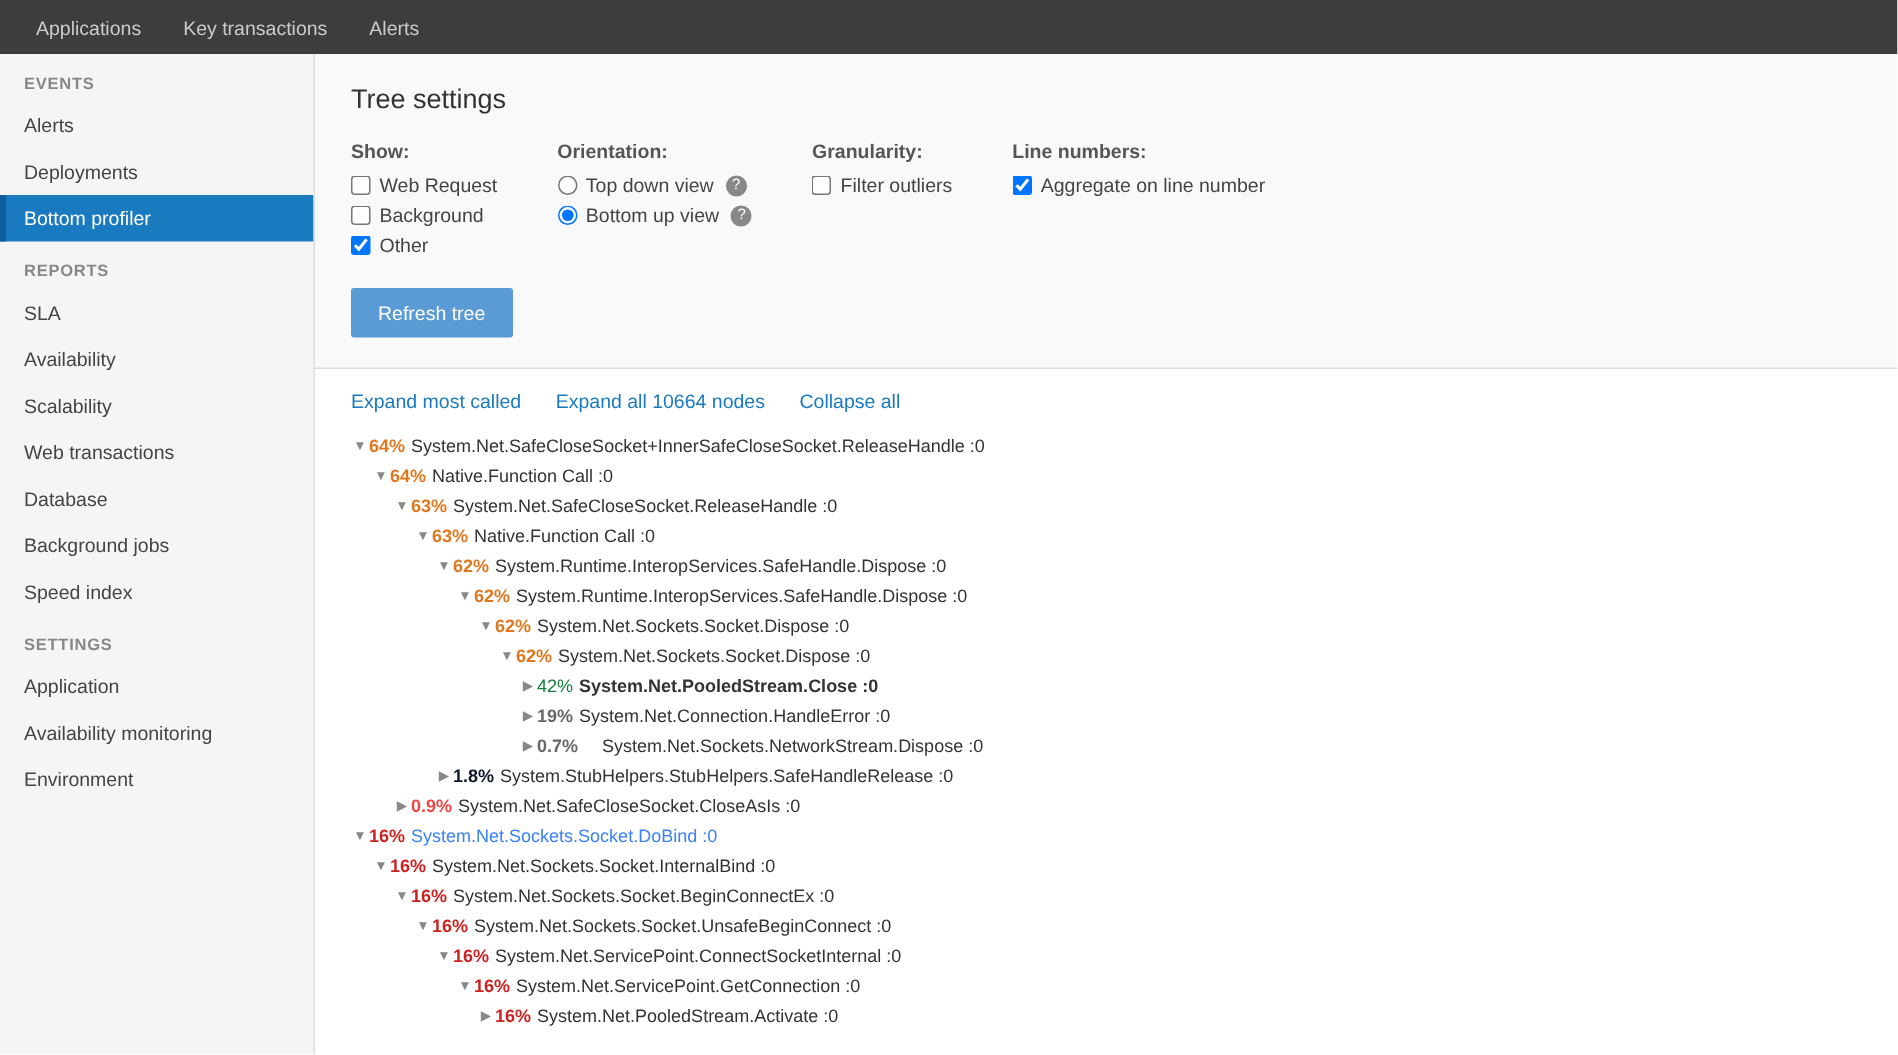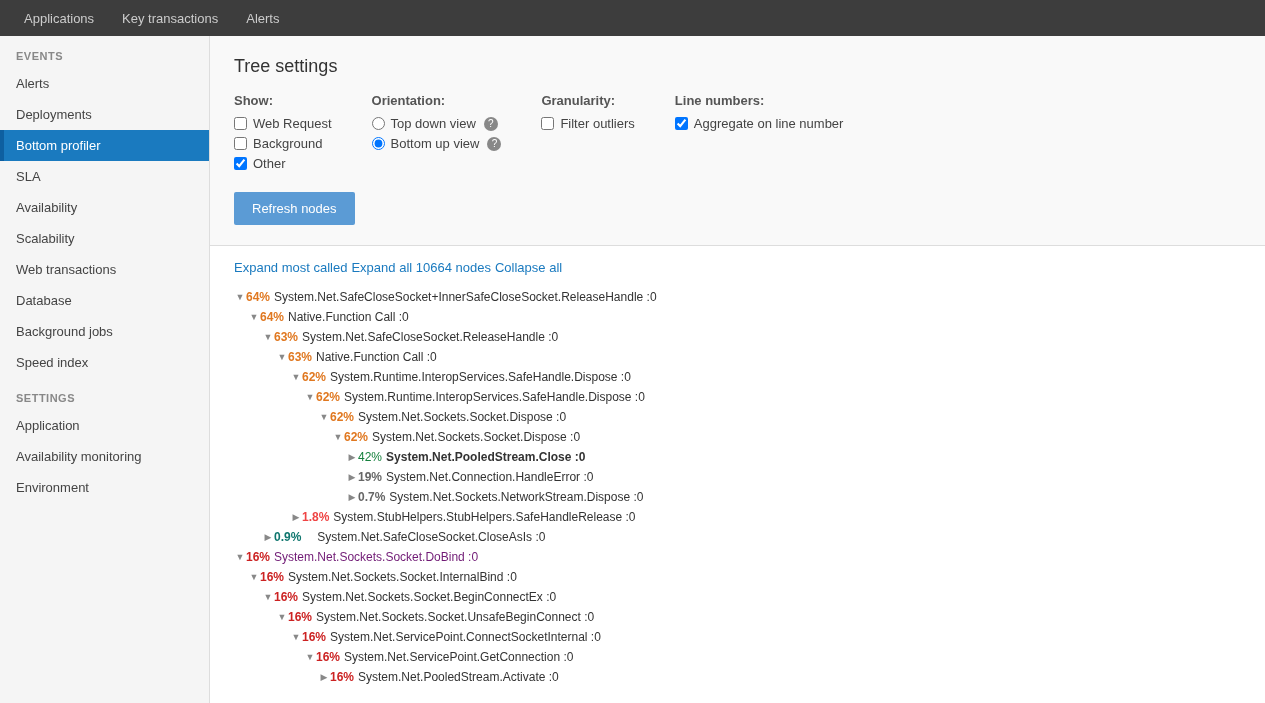--- a/index.html
+++ b/index.html
@@ -131,21 +131,21 @@
       font-size: 13px;
       cursor: pointer;
       border-radius: 2px;
       margin-top: 16px;
     }
 
     
     .tree-controls {
       padding: 14px 24px 8px 24px;
       display: flex;
-      gap: 4px;
+      gap: 23px;
     }
     .tree-link {
       color: #1a7abf;
       cursor: pointer;
       font-size: 13px;
       text-decoration: none;
     }
 
     
     .tree-content {
@@ -179,20 +179,21 @@
 </nav>
 
 <div class="layout">
 
   <aside class="sidebar">
     <div class="sidebar-section-label">EVENTS</div>
     <div class="sidebar-item">Alerts</div>
     <div class="sidebar-item">Deployments</div>
     <div class="sidebar-item active">Bottom profiler</div>
 
+    <div class="sidebar-section-label">REPORTS</div>
     <div class="sidebar-item">SLA</div>
     <div class="sidebar-item">Availability</div>
     <div class="sidebar-item">Scalability</div>
     <div class="sidebar-item">Web transactions</div>
     <div class="sidebar-item">Database</div>
     <div class="sidebar-item">Background jobs</div>
     <div class="sidebar-item">Speed index</div>
 
     <div class="sidebar-section-label">SETTINGS</div>
     <div class="sidebar-item">Application</div>
@@ -246,21 +247,21 @@
 
         <div class="settings-group">
           <label>Line numbers:</label>
           <div class="checkbox-item">
             <input type="checkbox" checked="" style="">
             <span>Aggregate on line number</span>
           </div>
         </div>
 
       </div>
-      <button class="refresh-btn">Refresh nodes</button>
+      <button class="refresh-btn">Refresh tree</button>
     </div>
 
     <div class="tree-controls">
       <a class="tree-link">Expand most called</a>
       <a class="tree-link">Expand all 10664 nodes</a>
       <a class="tree-link">Collapse all</a>
     </div>
 
     <div class="tree-content" id="tree-container">
     <div class="tree-row">
@@ -329,43 +330,43 @@
         <div class="tree-row">
           <span class="indent-8" style="display:inline-flex;align-items:center;">
             <span style="cursor:pointer;color:#888;font-size:9px;width:12px;display:inline-block;text-align:center;">▶</span>
             <span style="color:#666;font-weight:bold;margin-right:4px;">19%</span>
             <span style="color:#333;">System.Net.Connection.HandleError :0</span>
           </span>
         </div>
         <div class="tree-row">
           <span class="indent-8" style="display:inline-flex;align-items:center;">
             <span style="cursor:pointer;color:#888;font-size:9px;width:12px;display:inline-block;text-align:center;">▶</span>
-            <span style="color:#666;font-weight:bold;margin-right:4px;">0.7%</span>
+            <span style="color:#666;font-weight:bold;margin-right:16px;">0.7%</span>
             <span style="color:#333;">System.Net.Sockets.NetworkStream.Dispose :0</span>
           </span>
         </div>
         <div class="tree-row">
           <span class="indent-4" style="display:inline-flex;align-items:center;">
             <span style="cursor:pointer;color:#888;font-size:9px;width:12px;display:inline-block;text-align:center;">▶</span>
-            <span style="color:#ef4444;font-weight:bold;margin-right:4px;">1.8%</span>
+            <span style="color:#0f172a;font-weight:bold;margin-right:4px;">1.8%</span>
             <span style="color:#333;">System.StubHelpers.StubHelpers.SafeHandleRelease :0</span>
           </span>
         </div>
         <div class="tree-row">
           <span class="indent-2" style="display:inline-flex;align-items:center;">
             <span style="cursor:pointer;color:#888;font-size:9px;width:12px;display:inline-block;text-align:center;">▶</span>
-            <span style="color:#0f766e;font-weight:bold;margin-right:16px;">0.9%</span>
+            <span style="color:#ef4444;font-weight:bold;margin-right:4px;">0.9%</span>
             <span style="color:#333;">System.Net.SafeCloseSocket.CloseAsIs :0</span>
           </span>
         </div>
         <div class="tree-row">
           <span class="" style="display:inline-flex;align-items:center;">
             <span style="cursor:pointer;color:#888;font-size:9px;width:12px;display:inline-block;text-align:center;">▼</span>
             <span style="color:#cc2222;font-weight:bold;margin-right:4px;">16%</span>
-            <span style="color:#701a75;">System.Net.Sockets.Socket.DoBind :0</span>
+            <span style="color:#3b82f6;">System.Net.Sockets.Socket.DoBind :0</span>
           </span>
         </div>
         <div class="tree-row">
           <span class="indent-1" style="display:inline-flex;align-items:center;">
             <span style="cursor:pointer;color:#888;font-size:9px;width:12px;display:inline-block;text-align:center;">▼</span>
             <span style="color:#cc2222;font-weight:bold;margin-right:4px;">16%</span>
             <span style="color:#333;">System.Net.Sockets.Socket.InternalBind :0</span>
           </span>
         </div>
         <div class="tree-row">

